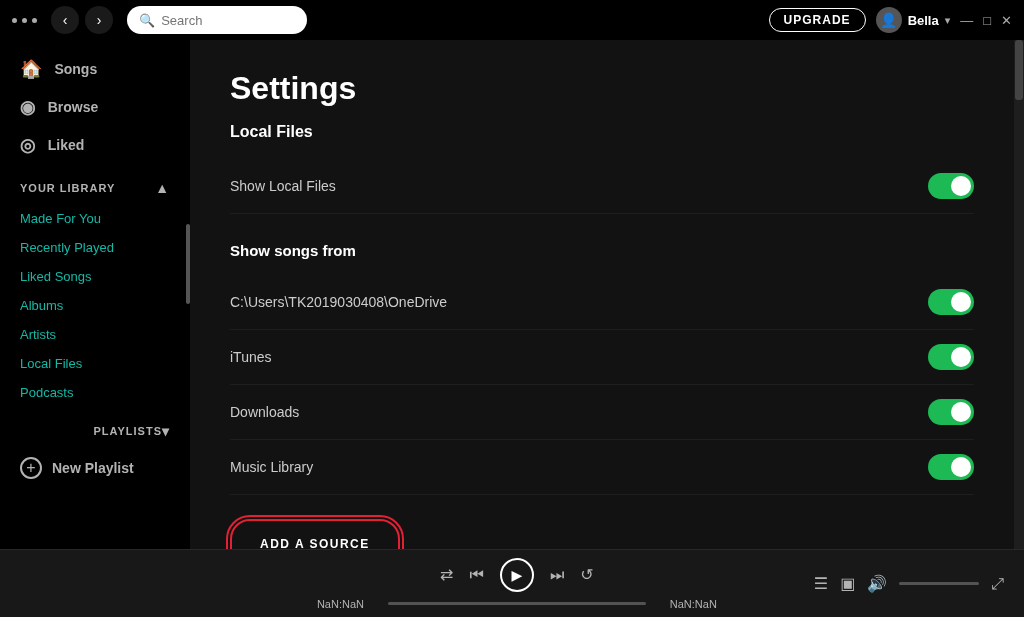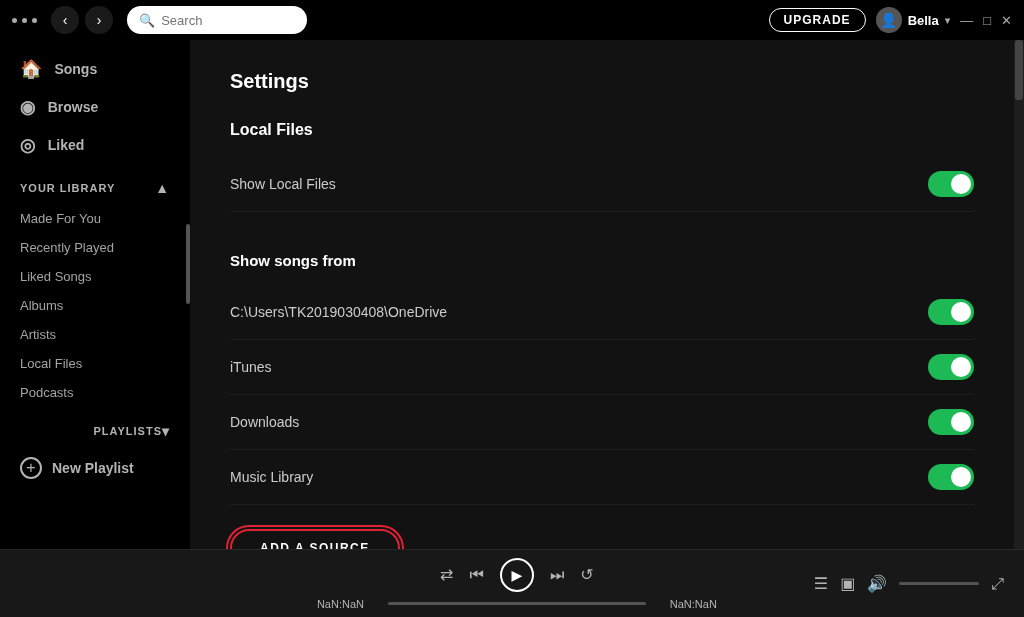--- a/index.html
+++ b/index.html
@@ -120,21 +120,21 @@
       font-weight: 700;
       color: #b3b3b3;
       letter-spacing: 1px;
       text-transform: uppercase;
     }
     .library-links { padding: 0 12px; position: relative; }
     .library-link {
       display: block;
       padding: 7px 8px;
       font-size: 13px;
-      color: #a3a3a3;
+      color: #14b8a6;
       cursor: pointer;
       border-radius: 3px;
     }
     .scrollbar-track {
       position: absolute;
       right: 0; top: 0; bottom: 0;
       width: 6px;
       background: transparent;
     }
     .scrollbar-thumb {
@@ -197,23 +197,23 @@
       position: absolute;
       top: 0;
       width: 8px;
       height: 60px;
       background: #444;
       border-radius: 3px;
       left: 1px;
     }
 
     .page-title {
-      font-size: 20px;
-      font-weight: 700;
-      margin-bottom: 28px;
+      font-size: 32px;
+      font-weight: 700;
+      margin-bottom: 16px;
     }
 
     .section-title {
       font-size: 16px;
       font-weight: 700;
       margin-bottom: 18px;
     }
 
     .setting-row {
       display: flex;
@@ -234,33 +234,33 @@
       flex-shrink: 0;
     }
     .toggle-thumb {
       position: absolute;
       top: 3px; right: 3px;
       width: 20px; height: 20px;
       background: #fff;
       border-radius: 50%;
     }
 
-    .show-songs-section { margin-top: 40px; }
+    .show-songs-section { margin-top: 28px; }
     .section-subtitle { font-size: 15px; font-weight: 700; margin-bottom: 16px; }
 
     .add-source-btn {
       margin-top: 24px;
       background: transparent;
       border: 2px solid #e22134;
       border-radius: 20px;
       color: #fff;
       font-size: 12px;
       font-weight: 700;
       letter-spacing: 1.5px;
-      padding: 10px 28px;
+      padding: 16px 28px;
       cursor: pointer;
       text-transform: uppercase;
       outline: 2px solid #e22134;
       outline-offset: 2px;
     }
 
     
     .player {
       height: 68px;
       background: #181818;

